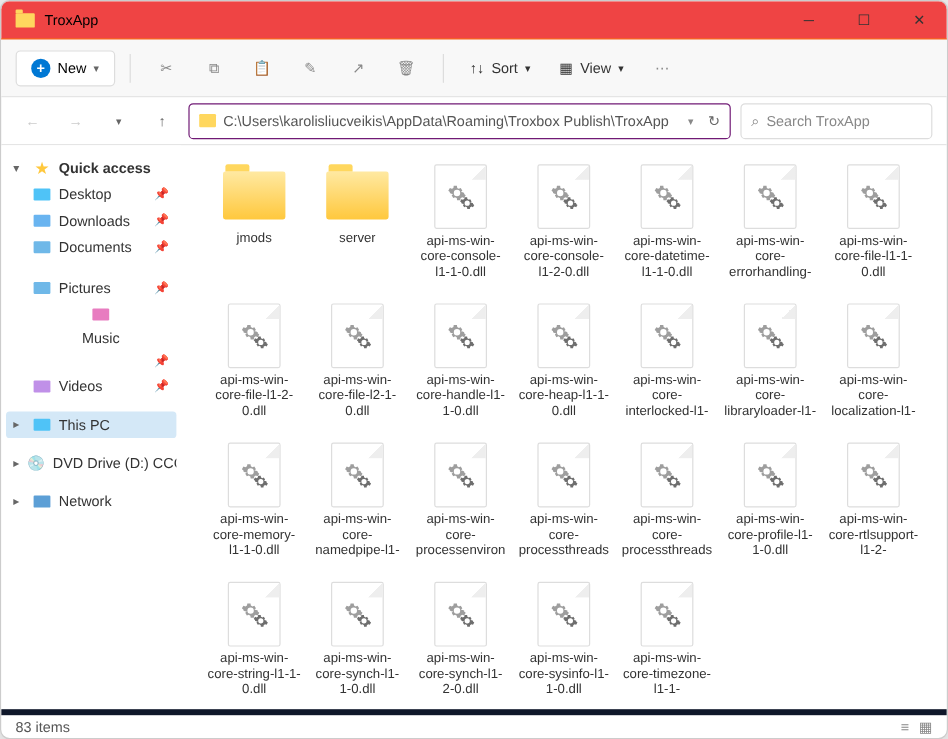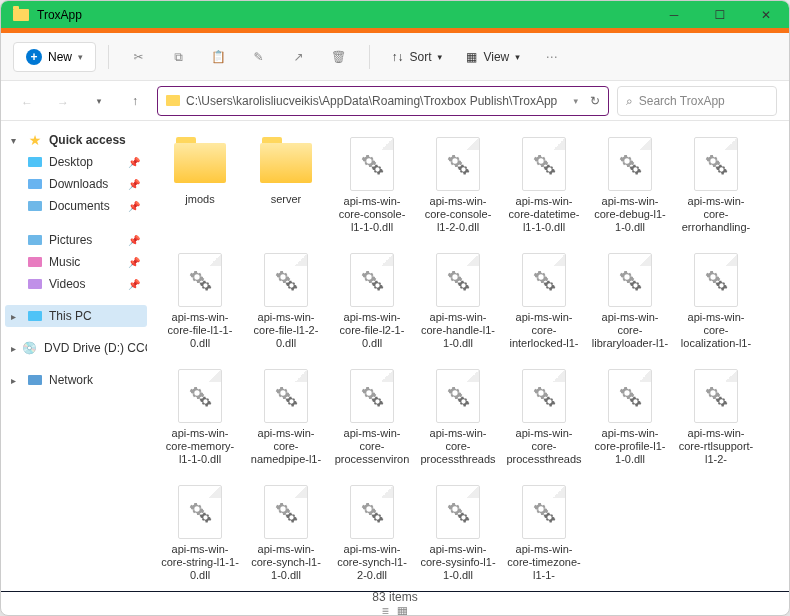--- a/index.html
+++ b/index.html
@@ -1,18 +1,18 @@
 <!DOCTYPE html>
 <html><head>
 <meta charset="utf-8">
 <style>
 *{margin:0;padding:0;box-sizing:border-box;font-family:"Segoe UI",Arial,sans-serif;font-size:12px;}
 body{background:#f0f0f0;display:flex;justify-content:center;align-items:center;height:100vh;}
 .window{width:790px;height:616px;background:#fff;border:1px solid #ccc;border-radius:8px;overflow:hidden;display:flex;flex-direction:column;box-shadow:0 4px 20px rgba(0,0,0,0.15);}
-.titlebar{height:32px;background:#22c55e;display:flex;align-items:center;padding:0 0 0 12px;border-bottom:5px solid #f97316;}
+.titlebar{height:32px;background:#ef4444;display:flex;align-items:center;padding:0 0 0 12px;border-bottom:1px solid #f97316;}
 .titlebar .folder-icon{width:16px;height:12px;background:#FFD75E;border-radius:1px;margin-right:8px;position:relative;}
 .titlebar .folder-icon:before{content:"";position:absolute;top:-3px;left:0;width:6px;height:3px;background:#FFD75E;border-radius:1px 1px 0 0;}
 .titlebar .title{flex:1;color:#000;}
 .titlebar .win-controls{display:flex;height:100%;}
 .titlebar .win-btn{width:46px;height:100%;display:flex;align-items:center;justify-content:center;color:#333;}
 .toolbar{height:48px;background:#f8f8f8;display:flex;align-items:center;padding:0 12px;gap:4px;border-bottom:1px solid #e5e5e5;}
 .new-btn{display:flex;align-items:center;gap:6px;padding:6px 12px;border:1px solid #ddd;border-radius:4px;background:#fff;}
 .plus-circle{width:16px;height:16px;border-radius:50%;background:#0078d4;color:#fff;display:flex;align-items:center;justify-content:center;font-size:12px;font-weight:bold;}
 .tb-sep{width:1px;height:24px;background:#ddd;margin:0 8px;}
 .tb-icon{width:36px;height:32px;display:flex;align-items:center;justify-content:center;color:#888;border-radius:4px;}
@@ -31,30 +31,30 @@
 .tree-item .pin{color:#999;margin-left:auto;font-size:10px;}
 .tree-icon{width:16px;height:14px;flex-shrink:0;display:flex;align-items:center;justify-content:center;}
 .star{color:#FFC83D;font-size:14px;}
 .folder-mini{width:14px;height:10px;border-radius:1px;}
 .monitor{width:14px;height:10px;background:#4FC3F7;border-radius:1px;}
 .content{flex:1;display:flex;overflow:hidden;}
 .files{flex:1;overflow-y:auto;padding:12px 8px;}
 .files::-webkit-scrollbar{width:14px;}
 .files::-webkit-scrollbar-track{background:#f0f0f0;}
 .files::-webkit-scrollbar-thumb{background:#c0c0c0;border-radius:7px;}
-.file-grid{display:flex;flex-wrap:wrap;gap:4px;align-content:flex-start;}
+.file-grid{display:flex;flex-wrap:wrap;gap:4px;align-content:flex-start;margin-left:12px;}
 .file-item{width:82px;height:112px;display:flex;flex-direction:column;align-items:center;padding:4px 2px;text-align:center;}
 .big-folder{width:52px;height:40px;background:linear-gradient(#FFE9A2,#FFC83D);border-radius:2px;margin-top:6px;margin-bottom:10px;position:relative;}
 .big-folder:before{content:"";position:absolute;top:-6px;left:2px;width:20px;height:6px;background:#FFD75E;border-radius:2px 2px 0 0;}
 .dll-icon{width:44px;height:54px;background:#fff;border:1px solid #ddd;border-radius:2px;margin-bottom:4px;position:relative;display:flex;align-items:center;justify-content:center;}
 .dll-icon:before{content:"";position:absolute;top:0;right:0;width:12px;height:12px;background:linear-gradient(135deg,transparent 50%,#eee 50%);} 
 .gear{position:relative;width:22px;height:22px;}
 .gear svg{position:absolute;}
 .file-label{font-size:11px;line-height:13px;color:#333;word-break:break-word;max-height:39px;overflow:hidden;}
-.statusbar{height:24px;border-top:1px solid #0f172a;display:flex;align-items:center;padding:0 12px;font-size:11px;color:#555;justify-content:center;flex-direction:column;}
+.statusbar{height:24px;border-top:5px solid #0f172a;display:flex;align-items:center;padding:0 12px;font-size:11px;color:#555;justify-content:space-between;}
 .view-toggles{display:flex;gap:8px;color:#888;}
 </style>
 </head>
 <body>
 
 <svg width="0" height="0" style="position:absolute">
   <defs>
     <g id="gear-shape">
       <path fill="#9e9e9e" d="M12 8a4 4 0 100 8 4 4 0 000-8zm9 4a7 7 0 01-.1 1.2l2 1.6-2 3.4-2.4-1a7 7 0 01-2 1.2l-.4 2.6h-4l-.4-2.6a7 7 0 01-2-1.2l-2.4 1-2-3.4 2-1.6A7 7 0 013 12a7 7 0 01.1-1.2l-2-1.6 2-3.4 2.4 1a7 7 0 012-1.2L7.9 3h4l.4 2.6a7 7 0 012 1.2l2.4-1 2 3.4-2 1.6A7 7 0 0121 12z"></path>
     </g>
@@ -146,21 +146,21 @@
             <span>Documents</span>
             <span class="pin">📌</span>
           </div>
           <div class="tree-item" style="padding-left: 22px; margin-top: 12px;">
             <span class="tree-icon">
               <span class="folder-mini" style="background:#6FB8E8;"></span>
             </span>
             <span>Pictures</span>
             <span class="pin">📌</span>
           </div>
-          <div class="tree-item" style="padding-left: 22px;">
+          <div class="tree-item" style="padding-left: 22px; flex-direction: column;">
             <span class="tree-icon">
               <span class="folder-mini" style="background:#E87CC0;"></span>
             </span>
             <span>Music</span>
             <span class="pin">📌</span>
           </div>
           <div class="tree-item" style="padding-left: 22px;">
             <span class="tree-icon">
               <span class="folder-mini" style="background:#C090E8;"></span>
             </span>
@@ -246,33 +246,20 @@
               <div class="dll-icon">
                 <div class="gear">
                   <svg width="16" height="16" viewBox="0 0 24 24" style="left:0;top:0;">
                     <use href="#gear-shape"></use>
                   </svg>
                   <svg width="13" height="13" viewBox="0 0 24 24" style="left:10px;top:10px;">
                     <path fill="#6e6e6e" d="M12 8a4 4 0 100 8 4 4 0 000-8zm9 4a7 7 0 01-.1 1.2l2 1.6-2 3.4-2.4-1a7 7 0 01-2 1.2l-.4 2.6h-4l-.4-2.6a7 7 0 01-2-1.2l-2.4 1-2-3.4 2-1.6A7 7 0 013 12a7 7 0 01.1-1.2l-2-1.6 2-3.4 2.4 1a7 7 0 012-1.2L7.9 3h4l.4 2.6a7 7 0 012 1.2l2.4-1 2 3.4-2 1.6A7 7 0 0121 12z"></path>
                   </svg>
                 </div>
               </div>
-              <div class="file-label">api-ms-win-core-debug-l1-1-0.dll</div>
-            </div>
-            <div class="file-item">
-              <div class="dll-icon">
-                <div class="gear">
-                  <svg width="16" height="16" viewBox="0 0 24 24" style="left:0;top:0;">
-                    <use href="#gear-shape"></use>
-                  </svg>
-                  <svg width="13" height="13" viewBox="0 0 24 24" style="left:10px;top:10px;">
-                    <path fill="#6e6e6e" d="M12 8a4 4 0 100 8 4 4 0 000-8zm9 4a7 7 0 01-.1 1.2l2 1.6-2 3.4-2.4-1a7 7 0 01-2 1.2l-.4 2.6h-4l-.4-2.6a7 7 0 01-2-1.2l-2.4 1-2-3.4 2-1.6A7 7 0 013 12a7 7 0 01.1-1.2l-2-1.6 2-3.4 2.4 1a7 7 0 012-1.2L7.9 3h4l.4 2.6a7 7 0 012 1.2l2.4-1 2 3.4-2 1.6A7 7 0 0121 12z"></path>
-                  </svg>
-                </div>
-              </div>
               <div class="file-label">api-ms-win-core-errorhandling-l1-1-0.dll</div>
             </div>
             <div class="file-item">
               <div class="dll-icon">
                 <div class="gear">
                   <svg width="16" height="16" viewBox="0 0 24 24" style="left:0;top:0;">
                     <use href="#gear-shape"></use>
                   </svg>
                   <svg width="13" height="13" viewBox="0 0 24 24" style="left:10px;top:10px;">
                     <path fill="#6e6e6e" d="M12 8a4 4 0 100 8 4 4 0 000-8zm9 4a7 7 0 01-.1 1.2l2 1.6-2 3.4-2.4-1a7 7 0 01-2 1.2l-.4 2.6h-4l-.4-2.6a7 7 0 01-2-1.2l-2.4 1-2-3.4 2-1.6A7 7 0 013 12a7 7 0 01.1-1.2l-2-1.6 2-3.4 2.4 1a7 7 0 012-1.2L7.9 3h4l.4 2.6a7 7 0 012 1.2l2.4-1 2 3.4-2 1.6A7 7 0 0121 12z"></path>
@@ -312,20 +299,33 @@
                 <div class="gear">
                   <svg width="16" height="16" viewBox="0 0 24 24" style="left:0;top:0;">
                     <use href="#gear-shape"></use>
                   </svg>
                   <svg width="13" height="13" viewBox="0 0 24 24" style="left:10px;top:10px;">
                     <path fill="#6e6e6e" d="M12 8a4 4 0 100 8 4 4 0 000-8zm9 4a7 7 0 01-.1 1.2l2 1.6-2 3.4-2.4-1a7 7 0 01-2 1.2l-.4 2.6h-4l-.4-2.6a7 7 0 01-2-1.2l-2.4 1-2-3.4 2-1.6A7 7 0 013 12a7 7 0 01.1-1.2l-2-1.6 2-3.4 2.4 1a7 7 0 012-1.2L7.9 3h4l.4 2.6a7 7 0 012 1.2l2.4-1 2 3.4-2 1.6A7 7 0 0121 12z"></path>
                   </svg>
                 </div>
               </div>
               <div class="file-label">api-ms-win-core-handle-l1-1-0.dll</div>
+            </div>
+            <div class="file-item">
+              <div class="dll-icon">
+                <div class="gear">
+                  <svg width="16" height="16" viewBox="0 0 24 24" style="left:0;top:0;">
+                    <use href="#gear-shape"></use>
+                  </svg>
+                  <svg width="13" height="13" viewBox="0 0 24 24" style="left:10px;top:10px;">
+                    <path fill="#6e6e6e" d="M12 8a4 4 0 100 8 4 4 0 000-8zm9 4a7 7 0 01-.1 1.2l2 1.6-2 3.4-2.4-1a7 7 0 01-2 1.2l-.4 2.6h-4l-.4-2.6a7 7 0 01-2-1.2l-2.4 1-2-3.4 2-1.6A7 7 0 013 12a7 7 0 01.1-1.2l-2-1.6 2-3.4 2.4 1a7 7 0 012-1.2L7.9 3h4l.4 2.6a7 7 0 012 1.2l2.4-1 2 3.4-2 1.6A7 7 0 0121 12z"></path>
+                  </svg>
+                </div>
+              </div>
+              <div class="file-label">api-ms-win-core-heap-l1-1-0.dll</div>
             </div>
             <div class="file-item">
               <div class="dll-icon">
                 <div class="gear">
                   <svg width="16" height="16" viewBox="0 0 24 24" style="left:0;top:0;">
                     <use href="#gear-shape"></use>
                   </svg>
                   <svg width="13" height="13" viewBox="0 0 24 24" style="left:10px;top:10px;">
                     <path fill="#6e6e6e" d="M12 8a4 4 0 100 8 4 4 0 000-8zm9 4a7 7 0 01-.1 1.2l2 1.6-2 3.4-2.4-1a7 7 0 01-2 1.2l-.4 2.6h-4l-.4-2.6a7 7 0 01-2-1.2l-2.4 1-2-3.4 2-1.6A7 7 0 013 12a7 7 0 01.1-1.2l-2-1.6 2-3.4 2.4 1a7 7 0 012-1.2L7.9 3h4l.4 2.6a7 7 0 012 1.2l2.4-1 2 3.4-2 1.6A7 7 0 0121 12z"></path>
                   </svg>

